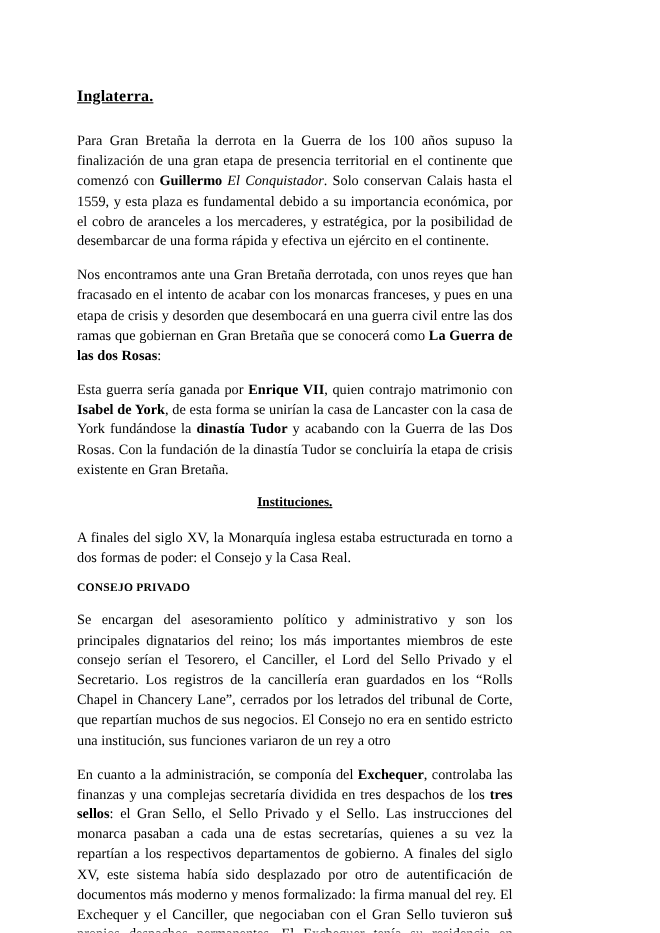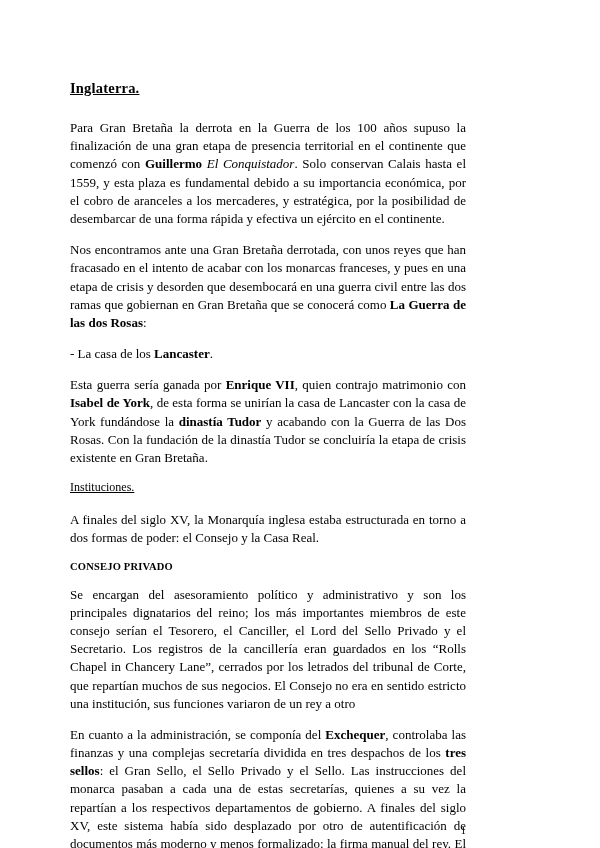--- a/index.html
+++ b/index.html
@@ -25,23 +25,24 @@
   }
   .para {
     font-size: 13px;
     line-height: 1.4;
     text-align: justify;
     margin: 0 0 13px 0;
   }
   .list-item { text-align: left; }
   .section-heading {
     font-size: 12px;
-    font-weight: normal;
+    font-weight: bold;
     text-decoration: underline;
     margin: 4px 0 16px 0;
+    text-align: center;
   }
   .subsection-heading {
     font-size: 10.5px;
     font-weight: bold;
     margin: 4px 0 14px 0;
     letter-spacing: 0.2px;
   }
   .page-number {
     position: absolute;
     right: 70px;
@@ -53,21 +54,20 @@
 <body>
 
 <div class="page">
 
   <h1 class="doc-title">Inglaterra.</h1>
 
   <p class="para"><span>Para Gran Bretaña la derrota en la Guerra de los 100 años supuso la finalización de una gran etapa de presencia territorial en el continente que comenzó con </span><span style="font-weight: bold;">Guillermo</span><span> </span><span style="font-style: italic;">El Conquistador</span><span>. Solo conservan Calais hasta el 1559, y esta plaza es fundamental debido a su importancia económica, por el cobro de aranceles a los mercaderes, y estratégica, por la posibilidad de desembarcar de una forma rápida y efectiva un ejército en el continente.</span></p>
 
   <p class="para"><span>Nos encontramos ante una Gran Bretaña derrotada, con unos reyes que han fracasado en el intento de acabar con los monarcas franceses, y pues en una etapa de crisis y desorden que desembocará en una guerra civil entre las dos ramas que gobiernan en Gran Bretaña que se conocerá como </span><span style="font-weight: bold;">La Guerra de las dos Rosas</span><span>:</span></p>
 
-  <p class="para list-item"><span>- La casa de los </span><span style="font-weight: bold;">Lancaster</span><span>.</span></p>
 
 
   <p class="para"><span>Esta guerra sería ganada por </span><span style="font-weight: bold;">Enrique VII</span><span>, quien contrajo matrimonio con </span><span style="font-weight: bold;">Isabel de York</span><span>, de esta forma se unirían la casa de Lancaster con la casa de York fundándose la </span><span style="font-weight: bold;">dinastía Tudor</span><span> y acabando con la Guerra de las Dos Rosas. Con la fundación de la dinastía Tudor se concluiría la etapa de crisis existente en Gran Bretaña.</span></p>
 
   <h2 class="section-heading">Instituciones.</h2>
 
   <p class="para"><span>A finales del siglo XV, la Monarquía inglesa estaba estructurada en torno a dos formas de poder: el Consejo y la Casa Real.</span></p>
 
   <h3 class="subsection-heading">CONSEJO PRIVADO</h3>
 

